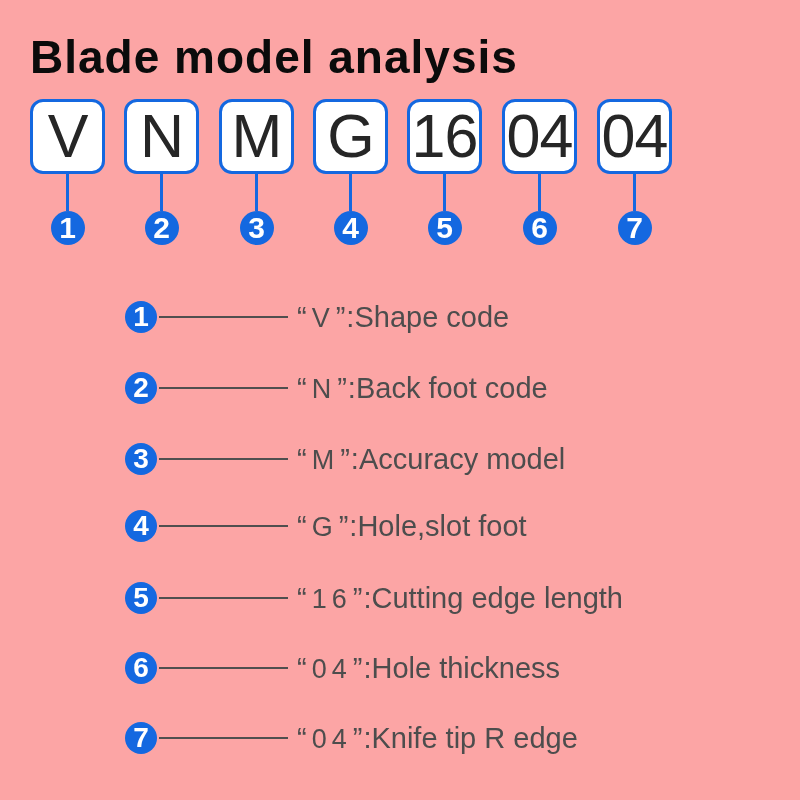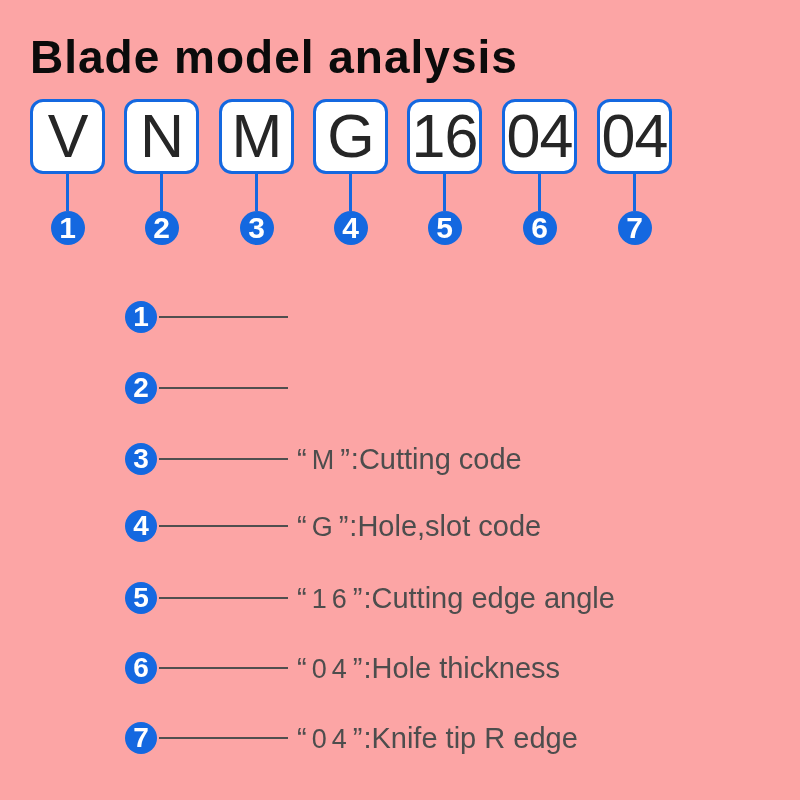--- a/index.html
+++ b/index.html
@@ -153,47 +153,49 @@
     <div class="num-circle">
         <span>7</span>
       </div>
   </div>
 
   <div class="legend-row r1">
     <div class="legend-circle">
         <span>1</span>
       </div>
     <div class="leader-line"></div>
+    <div class="legend-text"><span class="q">“</span><span class="code">V</span><span class="q">”</span><span class="colon">:</span><span class="label">Shape code</span></div>
   </div>
   <div class="legend-row r2">
     <div class="legend-circle">
         <span>2</span>
       </div>
     <div class="leader-line"></div>
+    <div class="legend-text"><span class="q">“</span><span class="code">N</span><span class="q">”</span><span class="colon">:</span><span class="label">Back foot code</span></div>
   </div>
   <div class="legend-row r3">
     <div class="legend-circle">
         <span>3</span>
       </div>
     <div class="leader-line"></div>
-    <div class="legend-text"><span class="q">“</span><span class="code">M</span><span class="q">”</span><span class="colon">:</span><span class="label">Cutting code</span></div>
+    <div class="legend-text"><span class="q">“</span><span class="code">M</span><span class="q">”</span><span class="colon">:</span><span class="label">Accuracy model</span></div>
   </div>
   <div class="legend-row r4">
     <div class="legend-circle">
         <span>4</span>
       </div>
     <div class="leader-line"></div>
-    <div class="legend-text"><span class="q">“</span><span class="code">G</span><span class="q">”</span><span class="colon">:</span><span class="label">Hole,slot code</span></div>
+    <div class="legend-text"><span class="q">“</span><span class="code">G</span><span class="q">”</span><span class="colon">:</span><span class="label">Hole,slot foot</span></div>
   </div>
   <div class="legend-row r5">
     <div class="legend-circle">
         <span>5</span>
       </div>
     <div class="leader-line"></div>
-    <div class="legend-text"><span class="q">“</span><span class="code">16</span><span class="q">”</span><span class="colon">:</span><span class="label">Cutting edge angle</span></div>
+    <div class="legend-text"><span class="q">“</span><span class="code">16</span><span class="q">”</span><span class="colon">:</span><span class="label">Cutting edge length</span></div>
   </div>
   <div class="legend-row r6">
     <div class="legend-circle">
         <span>6</span>
       </div>
     <div class="leader-line"></div>
     <div class="legend-text"><span class="q">“</span><span class="code">04</span><span class="q">”</span><span class="colon">:</span><span class="label">Hole thickness</span></div>
   </div>
   <div class="legend-row r7">
     <div class="legend-circle">

